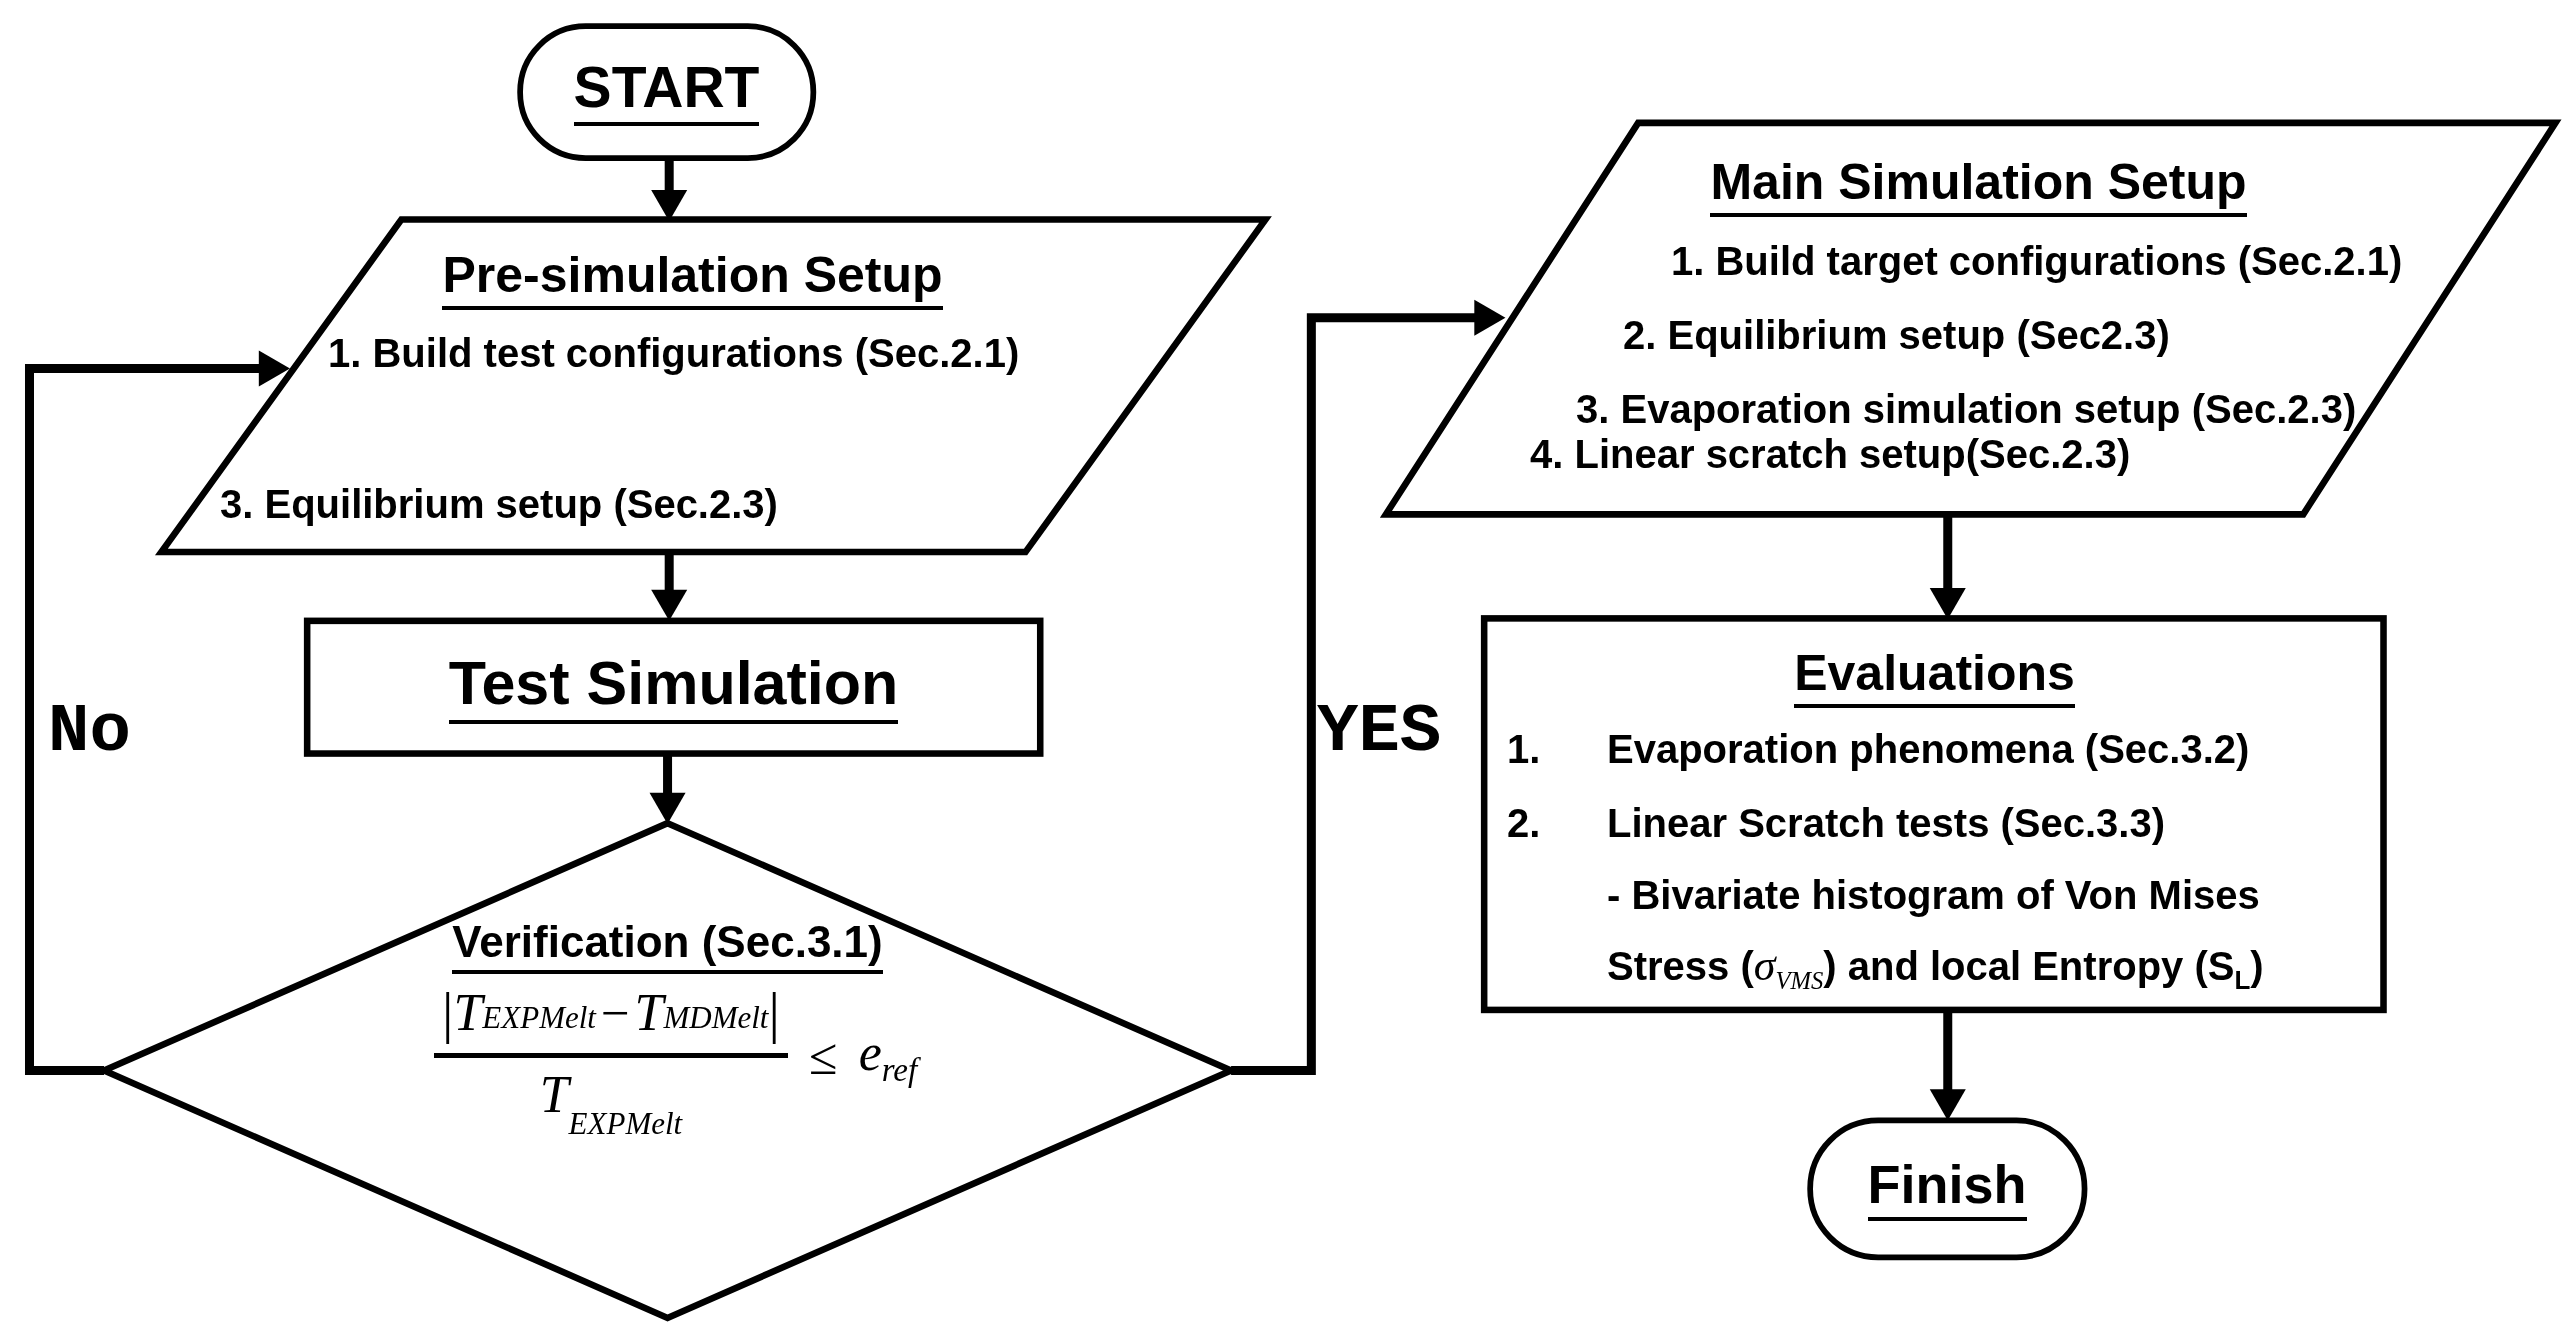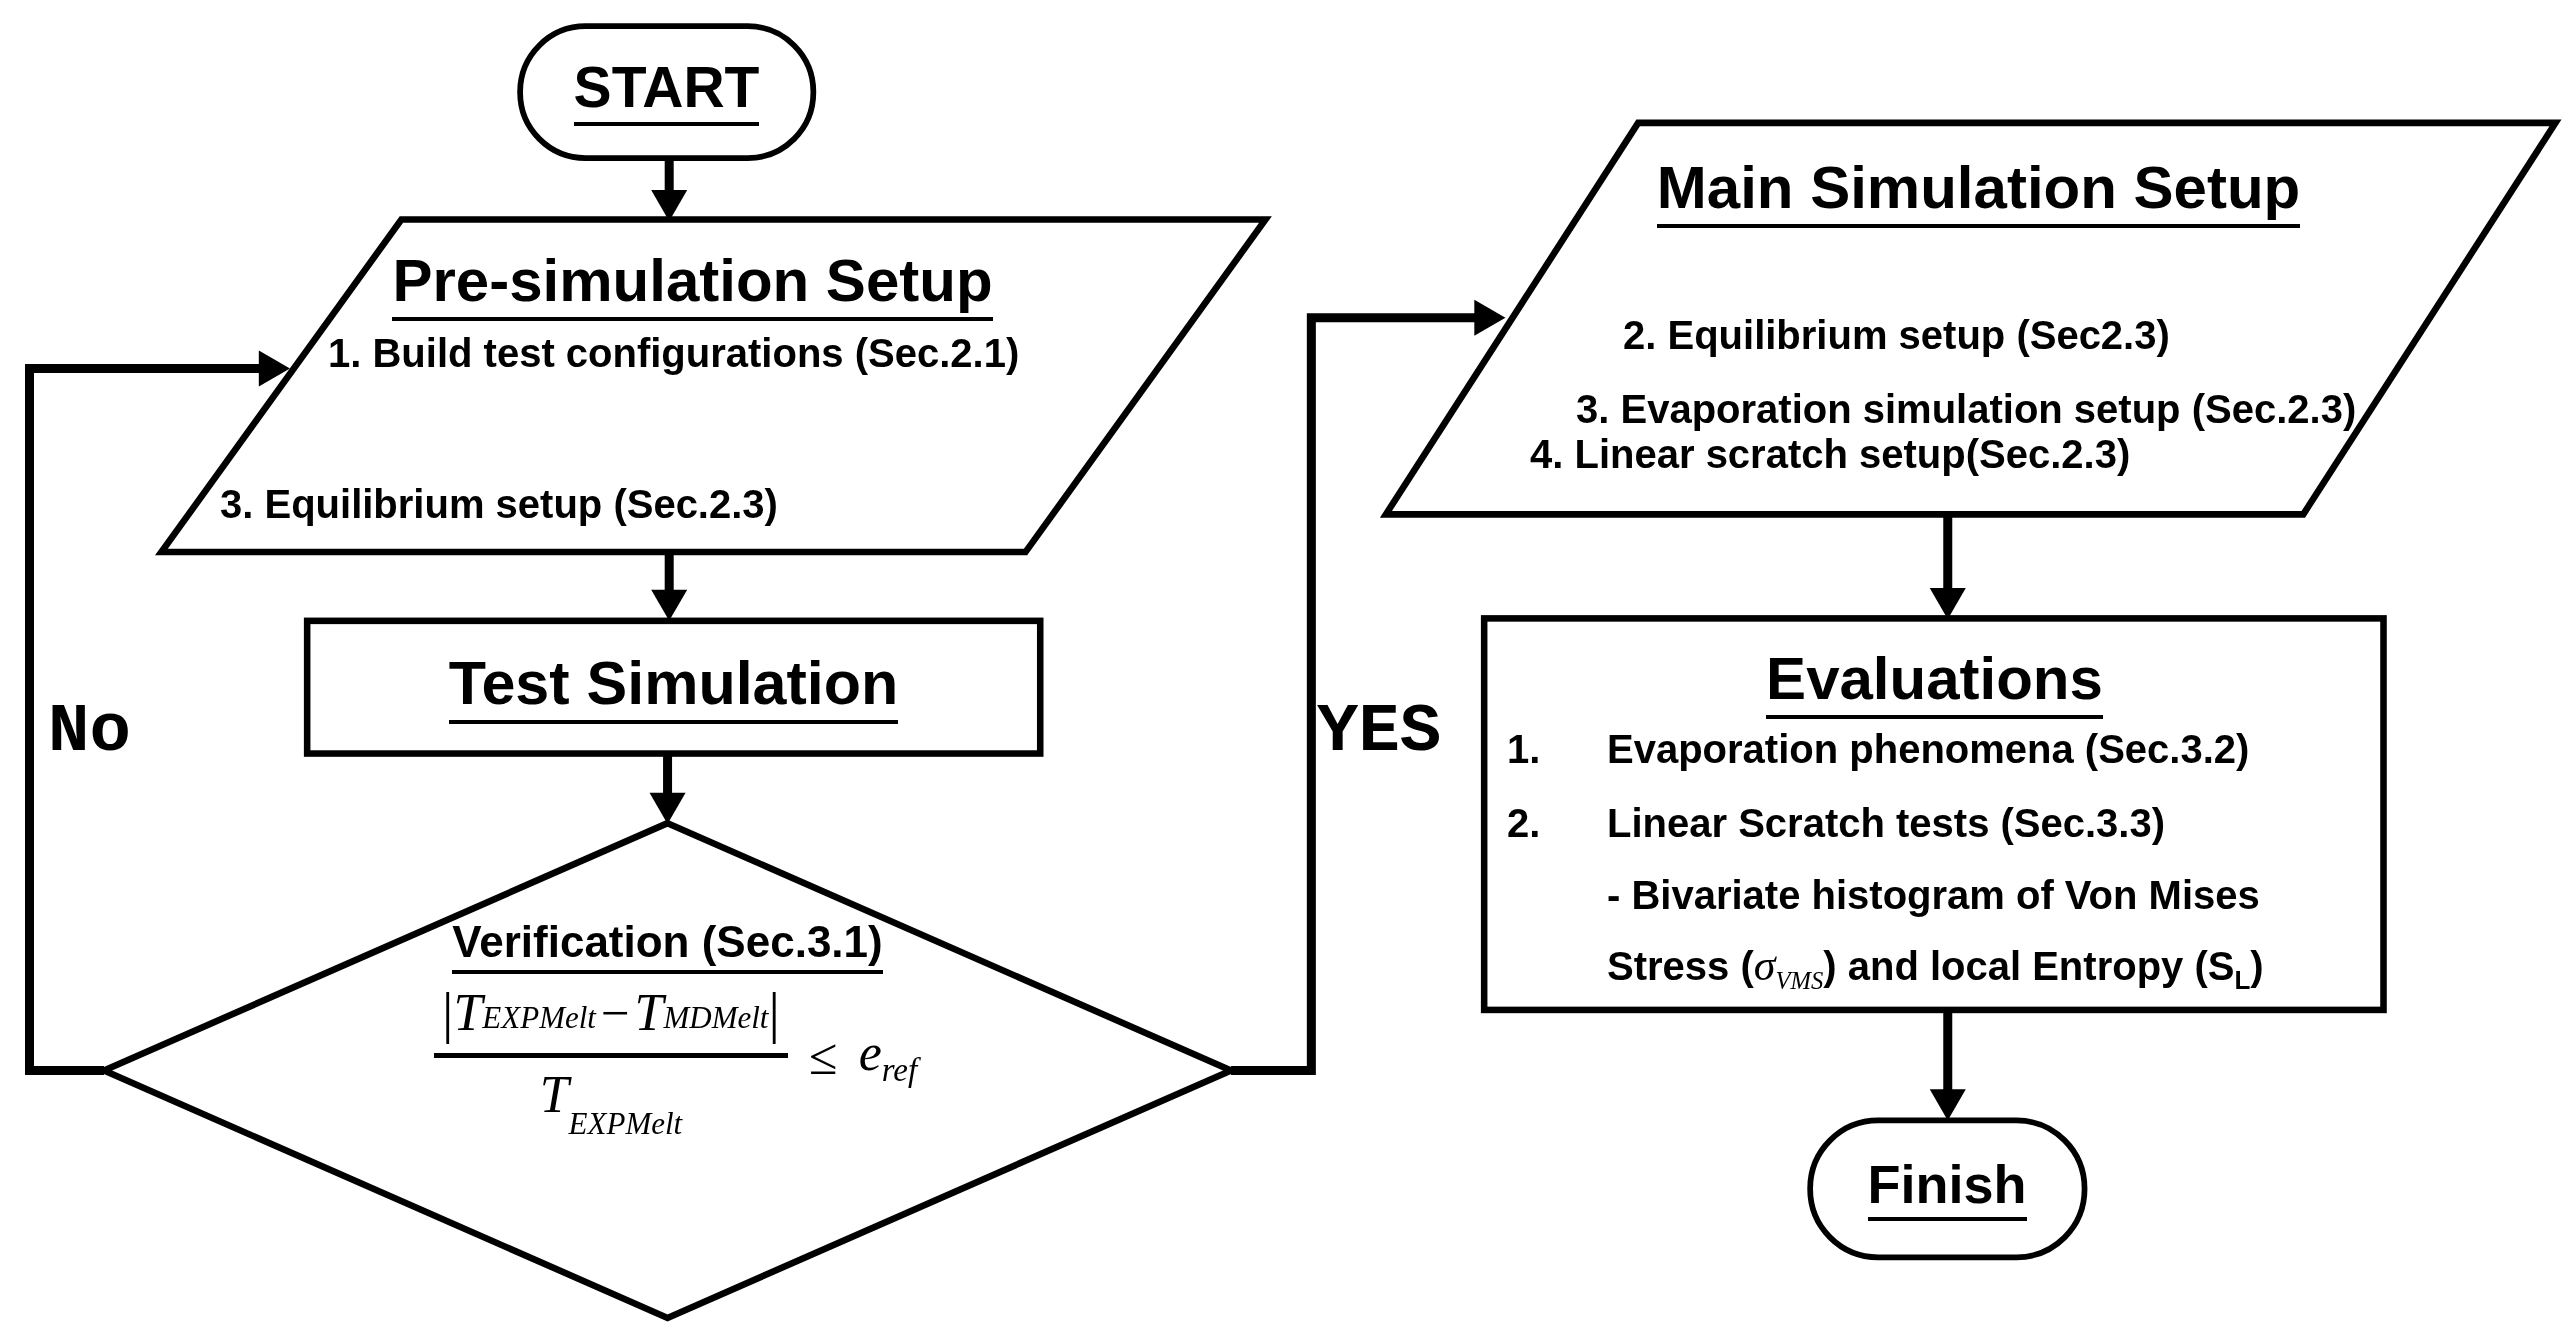--- a/index.html
+++ b/index.html
@@ -10,21 +10,21 @@
     font-family:"Liberation Sans", sans-serif;
     color:#000;
     overflow:hidden;
   }
   #shapes{position:absolute;left:0;top:0;width:2576px;height:1340px;}
   .txt{position:absolute;white-space:nowrap;font-weight:bold;color:#000;}
   .center{display:flex;align-items:center;justify-content:center;text-align:center;}
   .u{display:inline-block;border-bottom:4.9px solid #000;padding-bottom:4.9px;line-height:1.05;}
   
   .t-start{font-size:57px;}
-  .t-title{font-size:60px;}
+  .t-title{font-size:50px;}
   .t-item{font-size:40px;line-height:1.1;}
   .t-test{font-size:61px;}
   .t-verif{font-size:44px;}
   .t-edge{font-size:69px;font-family:Liberation Mono, monospace;}
   .t-finish{font-size:54px;}
   
   .eval-row{position:absolute;display:flex;}
   .eval-marker{width:100px;}
   
   .formula{
@@ -132,20 +132,21 @@
           </span>
       </div>
     </div>
     <div class="leq">≤</div>
     <div class="eref"><span>e</span><sub>ref</sub></div>
   </div>
 
   <div class="txt center t-title" style="left:1708px;top:156px;width:541px;">
     <span class="u">Main Simulation Setup</span>
   </div>
+  <div class="txt t-item" style="left:1671px;top:239px;">1. Build target configurations (Sec.2.1)</div>
   <div class="txt t-item" style="left:1623px;top:313px;">2. Equilibrium setup (Sec2.3)</div>
   <div class="txt t-item" style="left:1576px;top:387px;">3. Evaporation simulation setup (Sec.2.3)</div>
   <div class="txt t-item" style="left:1530px;top:432px;text-align:right;">4. Linear scratch setup(Sec.2.3)</div>
 
   <div class="txt center t-title" style="left:1664px;top:647px;width:541px;">
     <span class="u">Evaluations</span>
   </div>
   <div class="eval-row txt t-item" style="left:1507px;top:727px;">
     <span class="eval-marker">1.</span>
     <span>Evaporation phenomena (Sec.3.2)</span>

